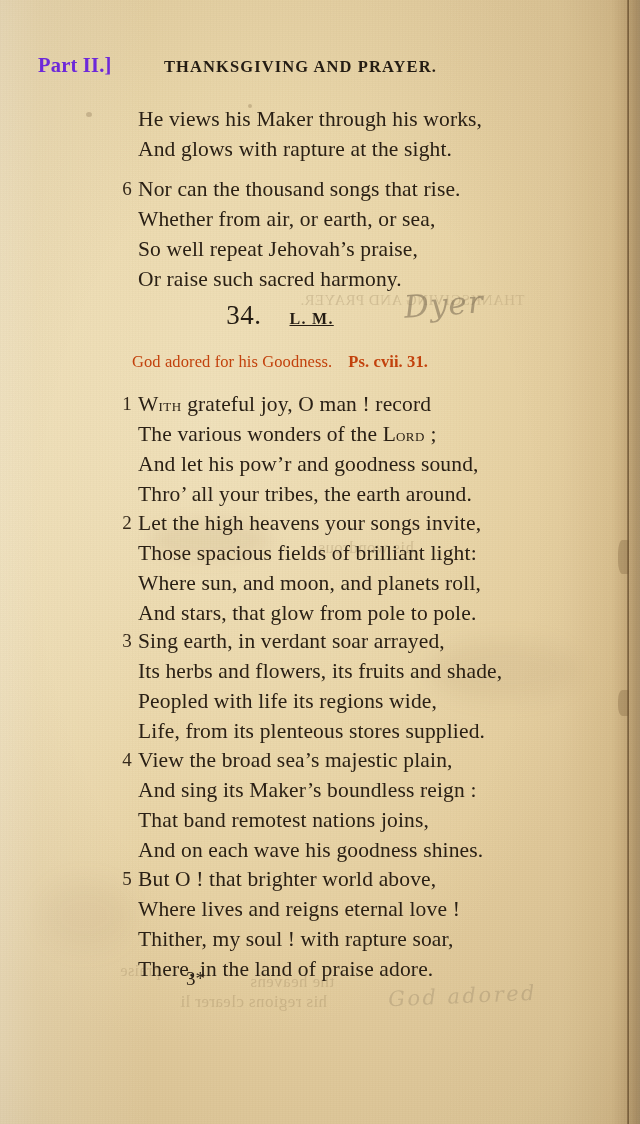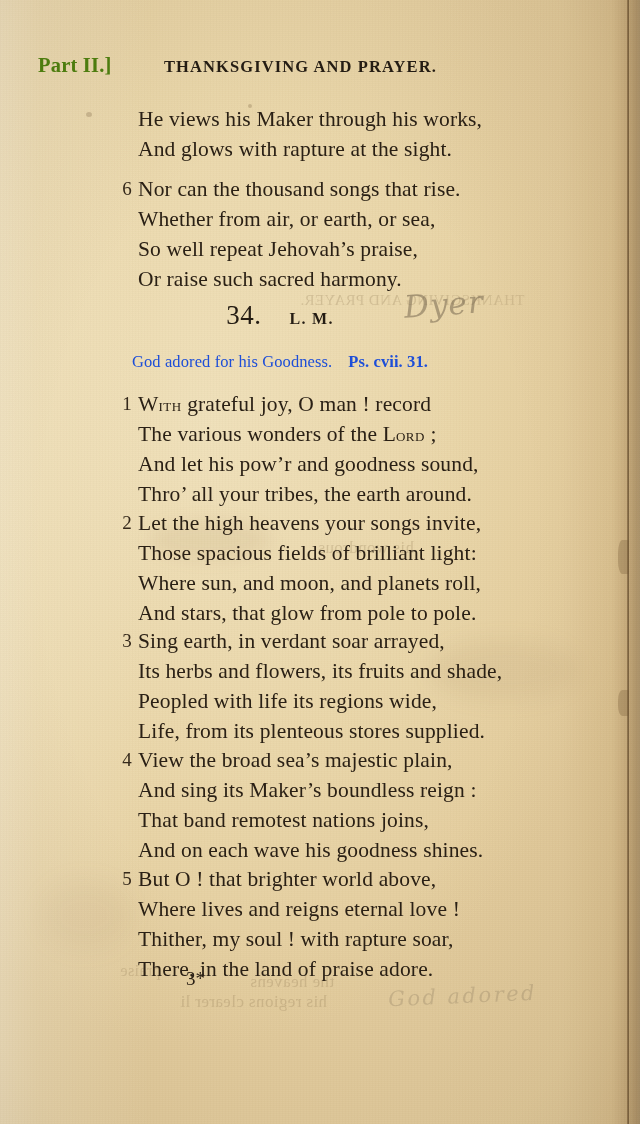--- a/index.html
+++ b/index.html
@@ -109,21 +109,21 @@
     left: 38px;
     right: 80px;
     height: 26px;
   }
   .rh-part {
     position: absolute;
     left: 0; top: 0;
     font-size: 20.5px;
     font-weight: 700;
     letter-spacing: 0.2px;
-    color: #4d7c0f;
+    color: #6d28d9;
   }
   .rh-title {
     position: absolute;
     left: 126px; top: 3px;
     font-size: 16.5px;
     font-weight: 700;
     letter-spacing: 1.1px;
     color: #241c13;
   }
 
@@ -174,29 +174,30 @@
     font-weight: 400;
     letter-spacing: 0.5px;
     color: #241c13;
   }
   .hymn-meter {
     font-size: 16px;
     font-weight: 700;
     letter-spacing: 1.3px;
     margin-left: 24px;
     color: #241c13;
+    text-decoration: underline;
   }
   .hymn-sub {
     position: absolute;
     left: 0;
     width: 560px;
     text-align: center;
     font-size: 16.5px;
     letter-spacing: 0.1px;
-    color: #1d4ed8;
+    color: #c2410c;
   }
   .hymn-sub .ref {
     margin-left: 16px;
     font-weight: 700;
   }
 
   
   .sig-mark {
     position: absolute;
     left: 186px;

